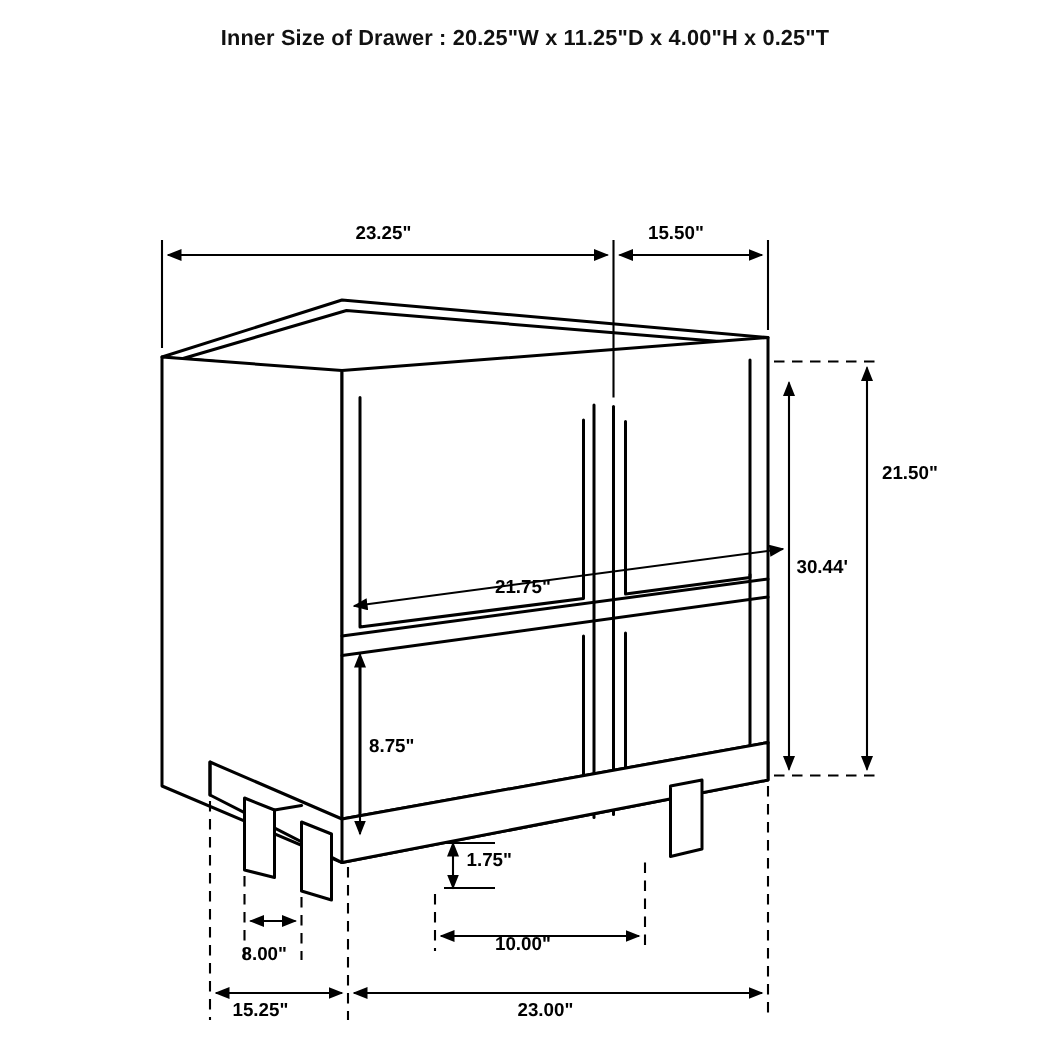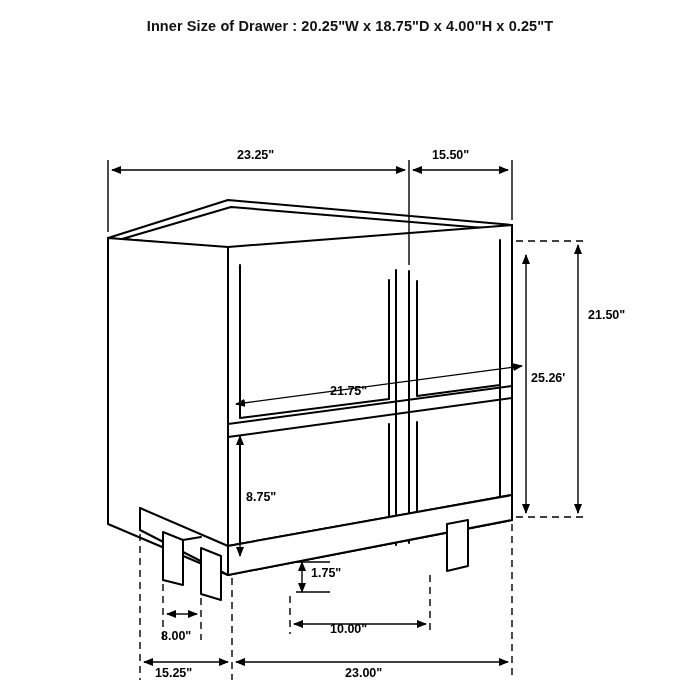--- a/index.html
+++ b/index.html
@@ -42,21 +42,21 @@
     font-weight: bold;
     color: #000000;
     white-space: nowrap;
   }
 </style>
 </head>
 <body>
 
 <div id="page">
 
-  <div id="title">Inner Size of Drawer : 20.25"W x 18.75"D x 4.00"H x 0.25"T</div>
+  <div id="title">Inner Size of Drawer : 20.25"W x 11.25"D x 4.00"H x 0.25"T</div>
 
   <svg id="drawing" width="700" height="700" viewBox="0 0 700 700">
     <defs>
       <marker id="arrowEnd" markerWidth="10" markerHeight="8" refX="9" refY="4" orient="auto" markerUnits="userSpaceOnUse">
         <path d="M0,0 L10,4 L0,8 z" fill="#000"></path>
       </marker>
       <marker id="arrowStart" markerWidth="10" markerHeight="8" refX="1" refY="4" orient="auto" markerUnits="userSpaceOnUse">
         <path d="M10,0 L0,4 L10,8 z" fill="#000"></path>
       </marker>
     </defs>
@@ -136,21 +136,21 @@
       <line x1="236" y1="662" x2="508" y2="662" marker-start="url(#arrowStart)" marker-end="url(#arrowEnd)"></line>
     </g>
   </svg>
 
   <div class="dim-label" style="left:237px; top:148px;">23.25"</div>
 
   <div class="dim-label" style="left:432px; top:148px;">15.50"</div>
 
   <div class="dim-label" style="left:588px; top:308px;">21.50"</div>
 
-  <div class="dim-label" style="left:531px; top:371px;">25.26'</div>
+  <div class="dim-label" style="left:531px; top:371px;">30.44'</div>
 
   <div class="dim-label" style="left:330px; top:384px;">21.75"</div>
 
   <div class="dim-label" style="left:246px; top:490px;">8.75"</div>
 
   <div class="dim-label" style="left:311px; top:566px;">1.75"</div>
 
   <div class="dim-label" style="left:161px; top:629px;">8.00"</div>
 
   <div class="dim-label" style="left:330px; top:622px;">10.00"</div>

